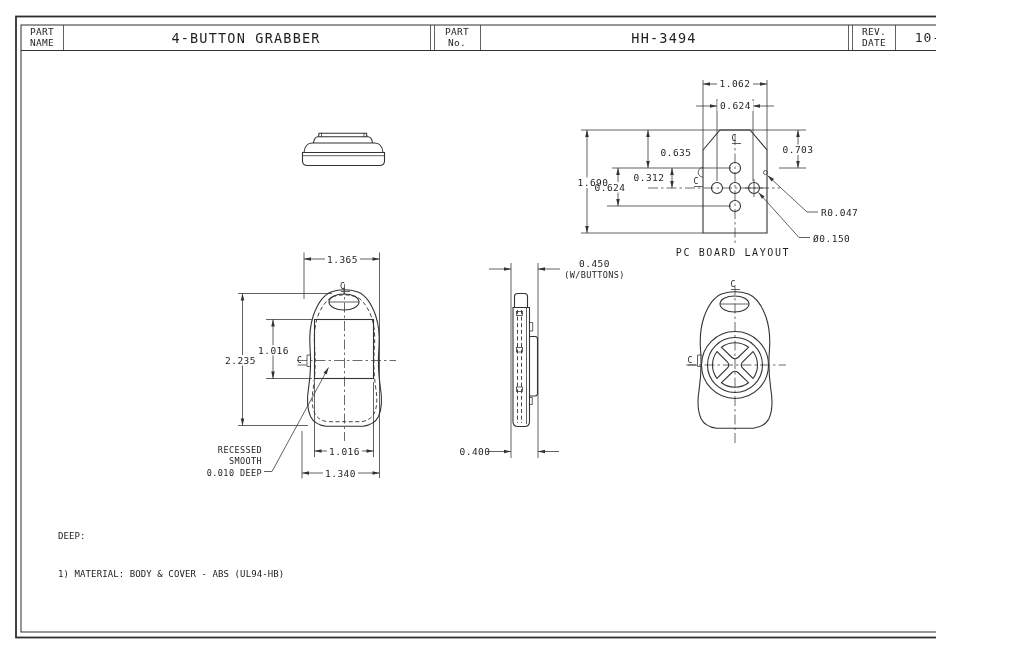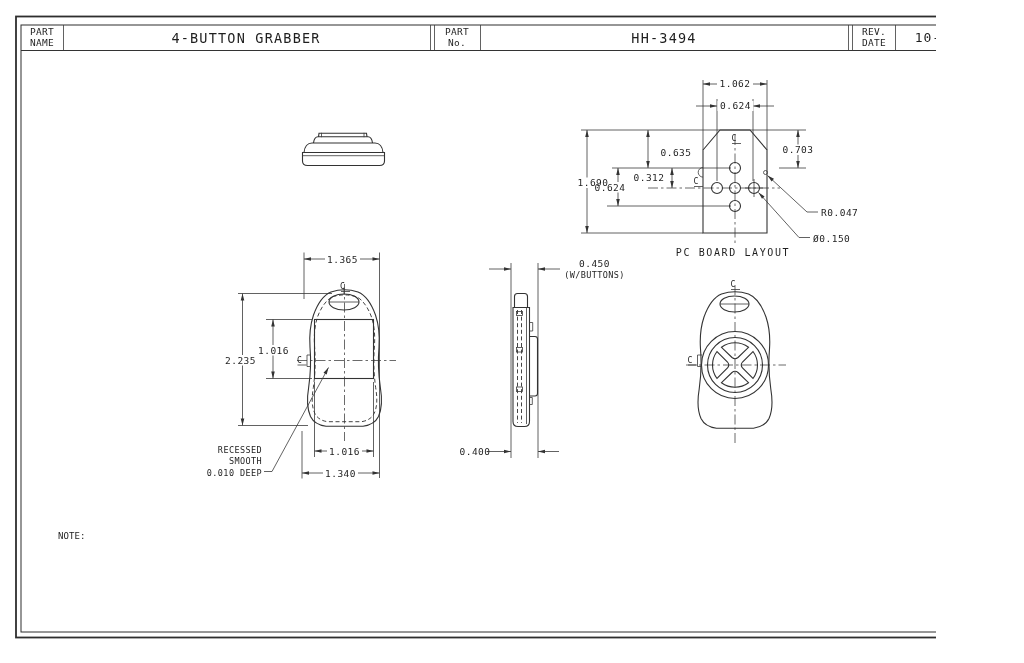--- a/index.html
+++ b/index.html
@@ -210,20 +210,21 @@
     <text class="t-dim" x="649" y="181" text-anchor="middle">0.312</text>
     <text class="t-dim" x="610" y="190.5" text-anchor="middle">0.624</text>
     <text class="t-dim" x="798" y="152.5" text-anchor="middle">0.703</text>
     <text class="t-dim" x="821" y="215.5">R0.047</text>
     <text class="t-dim" x="813" y="241.5">Ø0.150</text>
     <text class="t-cap" x="733" y="256" text-anchor="middle">PC BOARD LAYOUT</text>
   </g>
 </svg>
 
   <div class="notes">
-    <div>NOTE:</div>
+    <div>DEEP:</div>
+    <div>1) MATERIAL: BODY &amp; COVER - ABS (UL94-HB)</div>
     
     
     
     
     
   </div>
 </div>
 
 </body></html>

